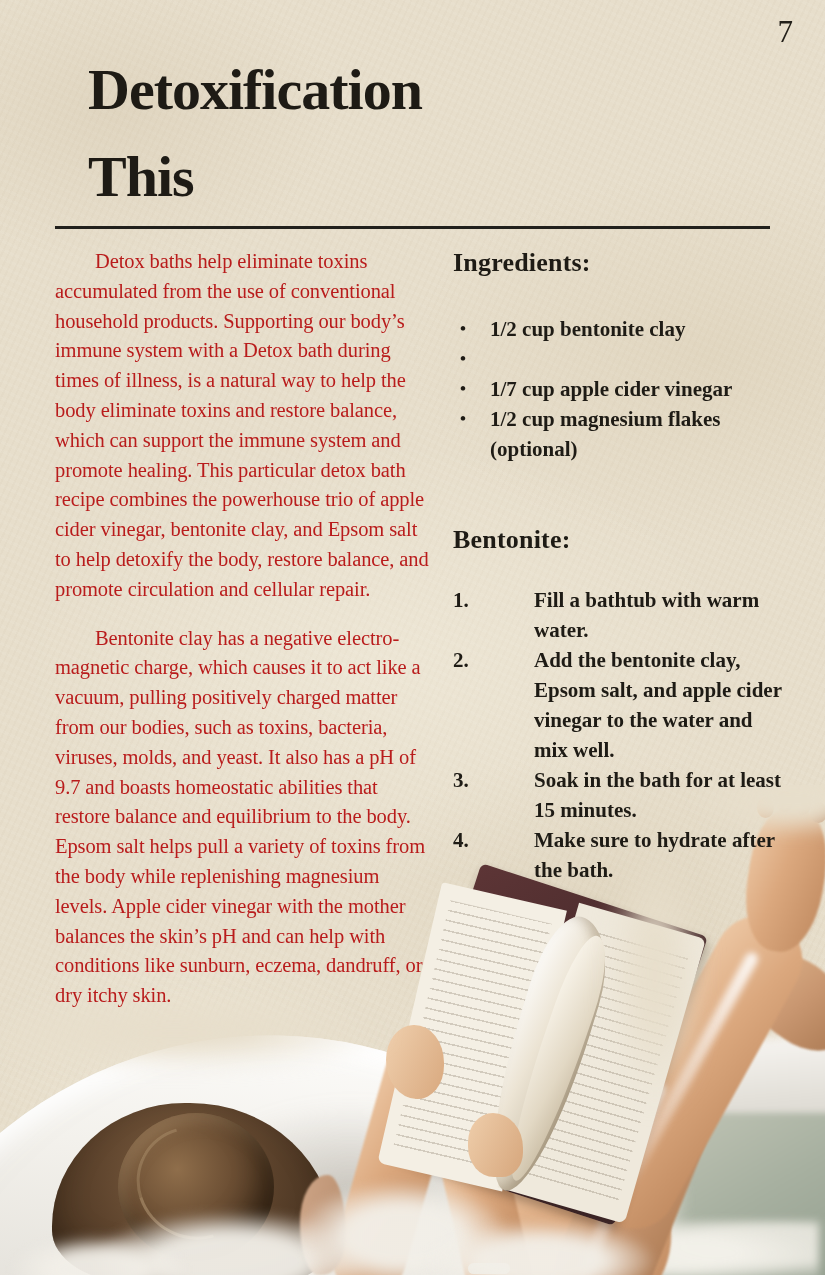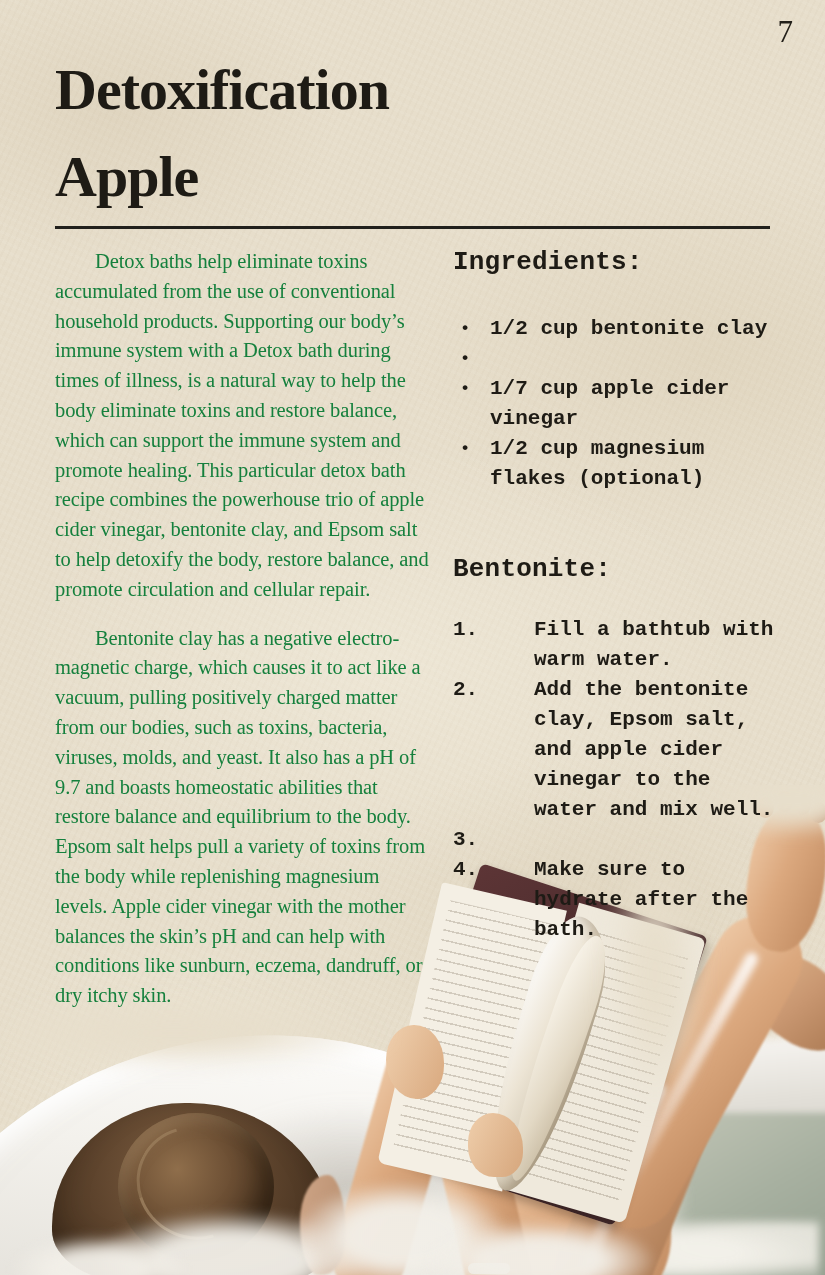--- a/index.html
+++ b/index.html
@@ -17,30 +17,30 @@
     radial-gradient(ellipse 280px 190px at 22% 83%, rgba(255,250,236,.22), transparent 70%),
     repeating-linear-gradient(115deg, rgba(148,128,98,.035) 0 2px, transparent 2px 6px),
     repeating-linear-gradient(24deg,  rgba(255,255,255,.05) 0 3px, transparent 3px 8px);
   }
 
   .content { position:relative; z-index:3; padding:46px 30px 0 55px; }
 
   .page-number { position:absolute; top:14px; right:32px; font-size:31px; color:#23201a; }
 
   .title { font-weight:700; font-size:58px; line-height:87px; letter-spacing:-1px; color:#1e1b15; }
-  .title span { display:block; }
+  .title span { display:block;margin-left:33px; }
 
   .title-rule { border:none; border-top:3px solid #21201c; width:715px; margin:6px 0 0 0; }
 
   .columns { display:flex; margin-top:18px; }
   .col-left { width:380px; }
-  .col-left p { font-size:20.5px; line-height:29.8px; color:#15803d; text-indent:40px;
+  .col-left p { font-size:20.5px; line-height:29.8px; color:#b91c1c; text-indent:40px;
                 margin-bottom:19px; letter-spacing:-.1px; }
 
-  .col-right { width:330px; margin-left:18px; color:#1e1b15;font-family:Liberation Mono, monospace; }
+  .col-right { width:330px; margin-left:18px; color:#1e1b15; }
   .section-heading { font-weight:700; font-size:26px; line-height:31px; letter-spacing:.2px; }
 
   .ingredients-list { list-style:none; margin-top:36px; }
   .ingredients-list li { display:flex; font-weight:700; font-size:21px; line-height:30px; }
   .bullet { width:37px; padding-left:7px; font-size:17px; }
   .ingredients-list li .item-text { flex:1; }
 
   .directions-heading { margin-top:60px; }
   .directions-list { list-style:none; margin-top:30px; }
   .directions-list li { display:flex; font-weight:700; font-size:21px; line-height:30px; }
@@ -144,21 +144,21 @@
 <body>
 
 <div class="page">
   <div class="texture"></div>
 
   <div class="page-number">7</div>
 
   <div class="content">
     <h1 class="title">
       <span>Detoxification</span>
-      <span>Apple</span>
+      <span>This</span>
     </h1>
     <hr class="title-rule">
 
     <div class="columns">
       <div class="col-left">
         <p>Detox baths help eliminate toxins accumulated from the use of conventional household products. Supporting our body’s immune system with a Detox bath during times of illness, is a natural way to help the body eliminate toxins and restore balance, which can support the immune system and promote healing. This particular detox bath recipe combines the powerhouse trio of apple cider vinegar, bentonite clay, and Epsom salt to help detoxify the body, restore balance, and promote circulation and cellular repair.</p>
         <p>Bentonite clay has a negative electro-magnetic charge, which causes it to act like a vacuum, pulling positively charged matter from our bodies, such as toxins, bacteria, viruses, molds, and yeast. It also has a pH of 9.7 and boasts homeostatic abilities that restore balance and equilibrium to the body. Epsom salt helps pull a variety of toxins from the body while replenishing magnesium levels. Apple cider vinegar with the mother balances the skin’s pH and can help with conditions like sunburn, eczema, dandruff, or dry itchy skin.</p>
       </div>
 
       <div class="col-right">
@@ -186,20 +186,21 @@
           <li>
             <span class="step-num">1.</span>
             <span class="step-text">Fill a bathtub with warm water.</span>
           </li>
           <li>
             <span class="step-num">2.</span>
             <span class="step-text">Add the bentonite clay, Epsom salt, and apple cider vinegar to the water and mix well.</span>
           </li>
           <li>
             <span class="step-num">3.</span>
+            <span class="step-text">Soak in the bath for at least 15 minutes.</span>
           </li>
           <li>
             <span class="step-num">4.</span>
             <span class="step-text">Make sure to hydrate after the bath.</span>
           </li>
         </ol>
       </div>
     </div>
   </div>
 

